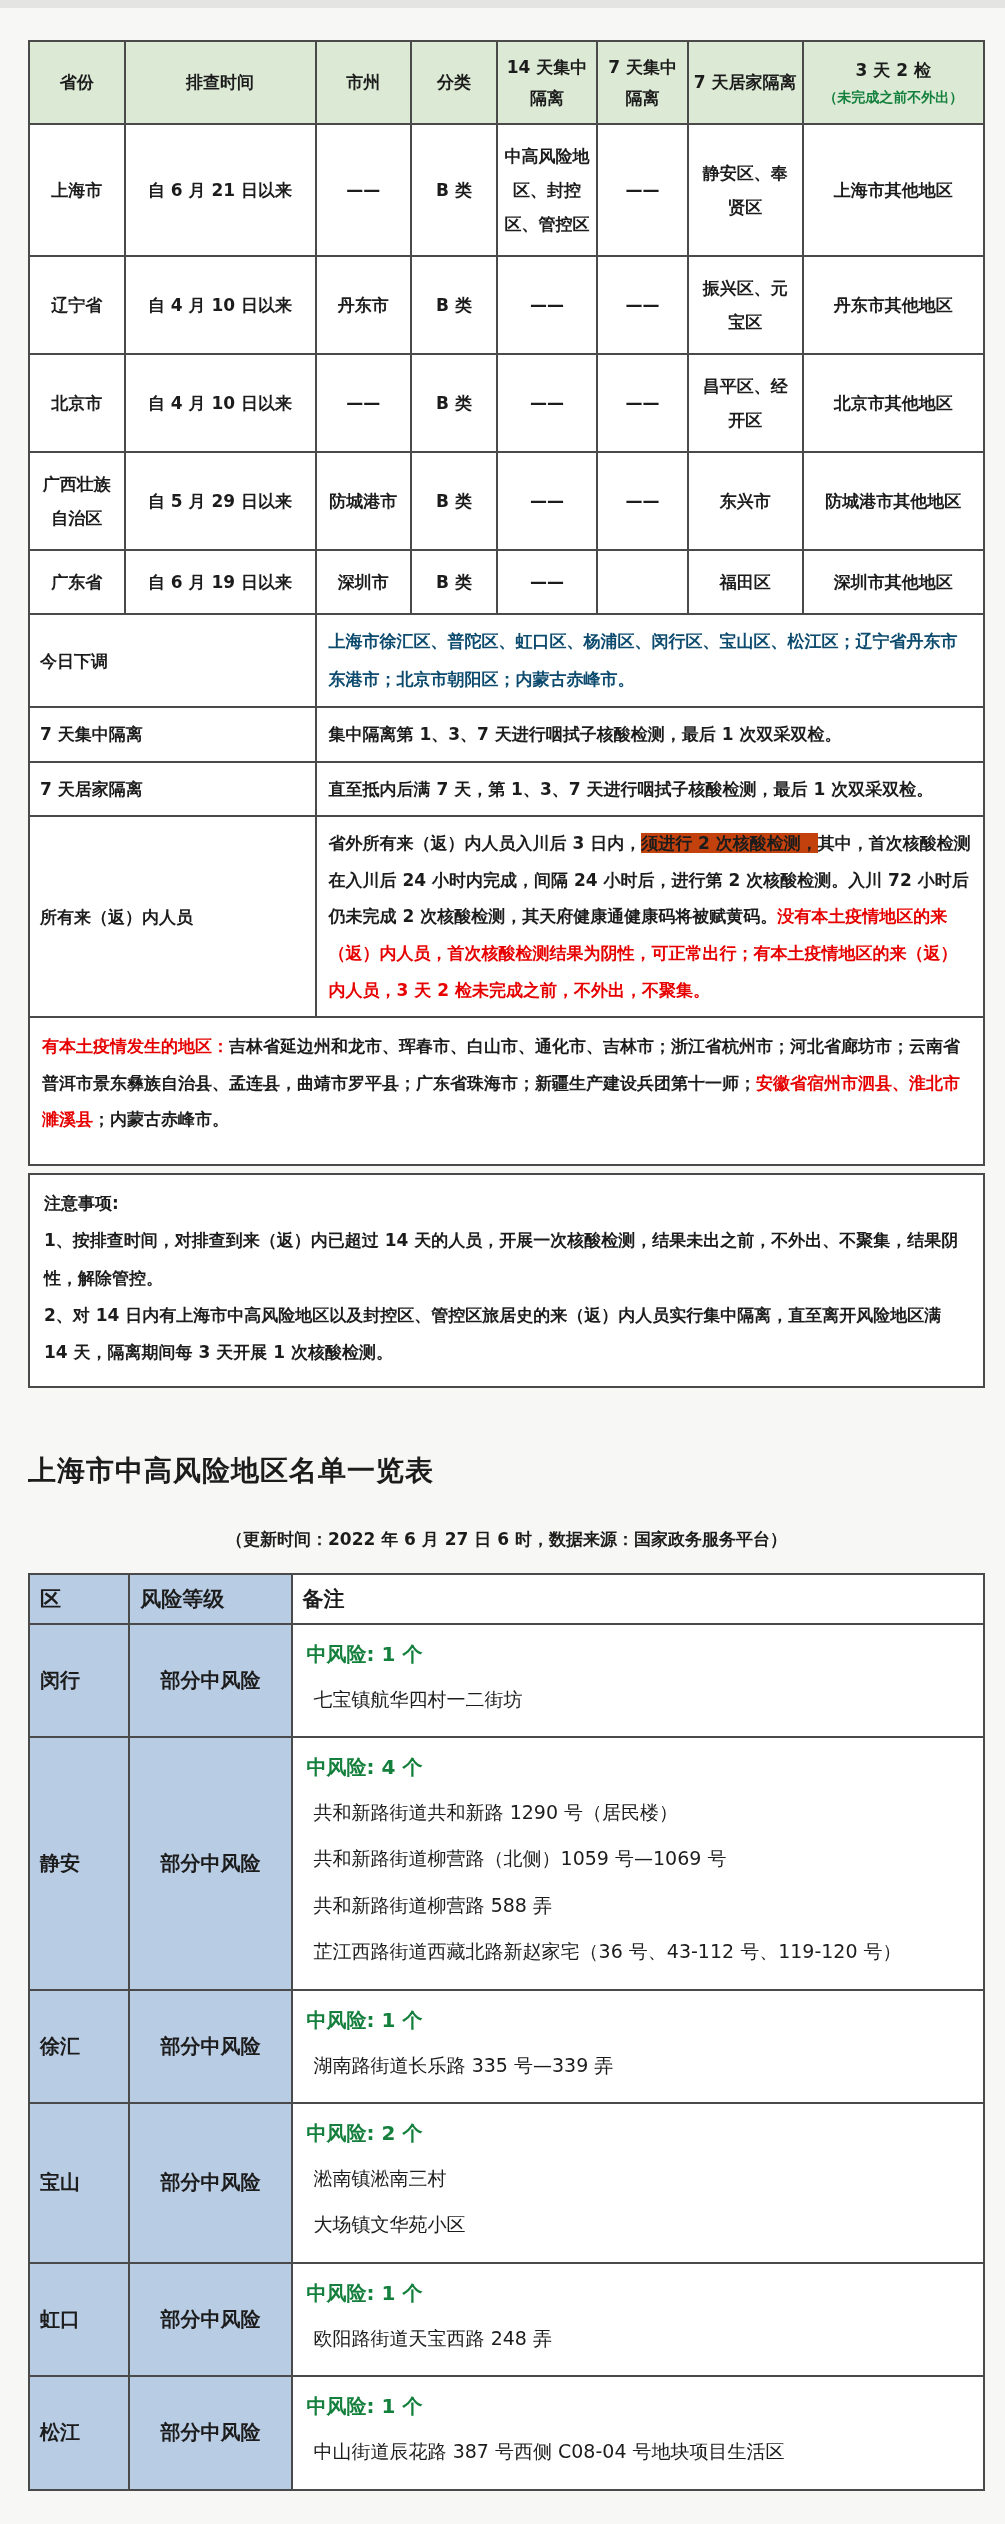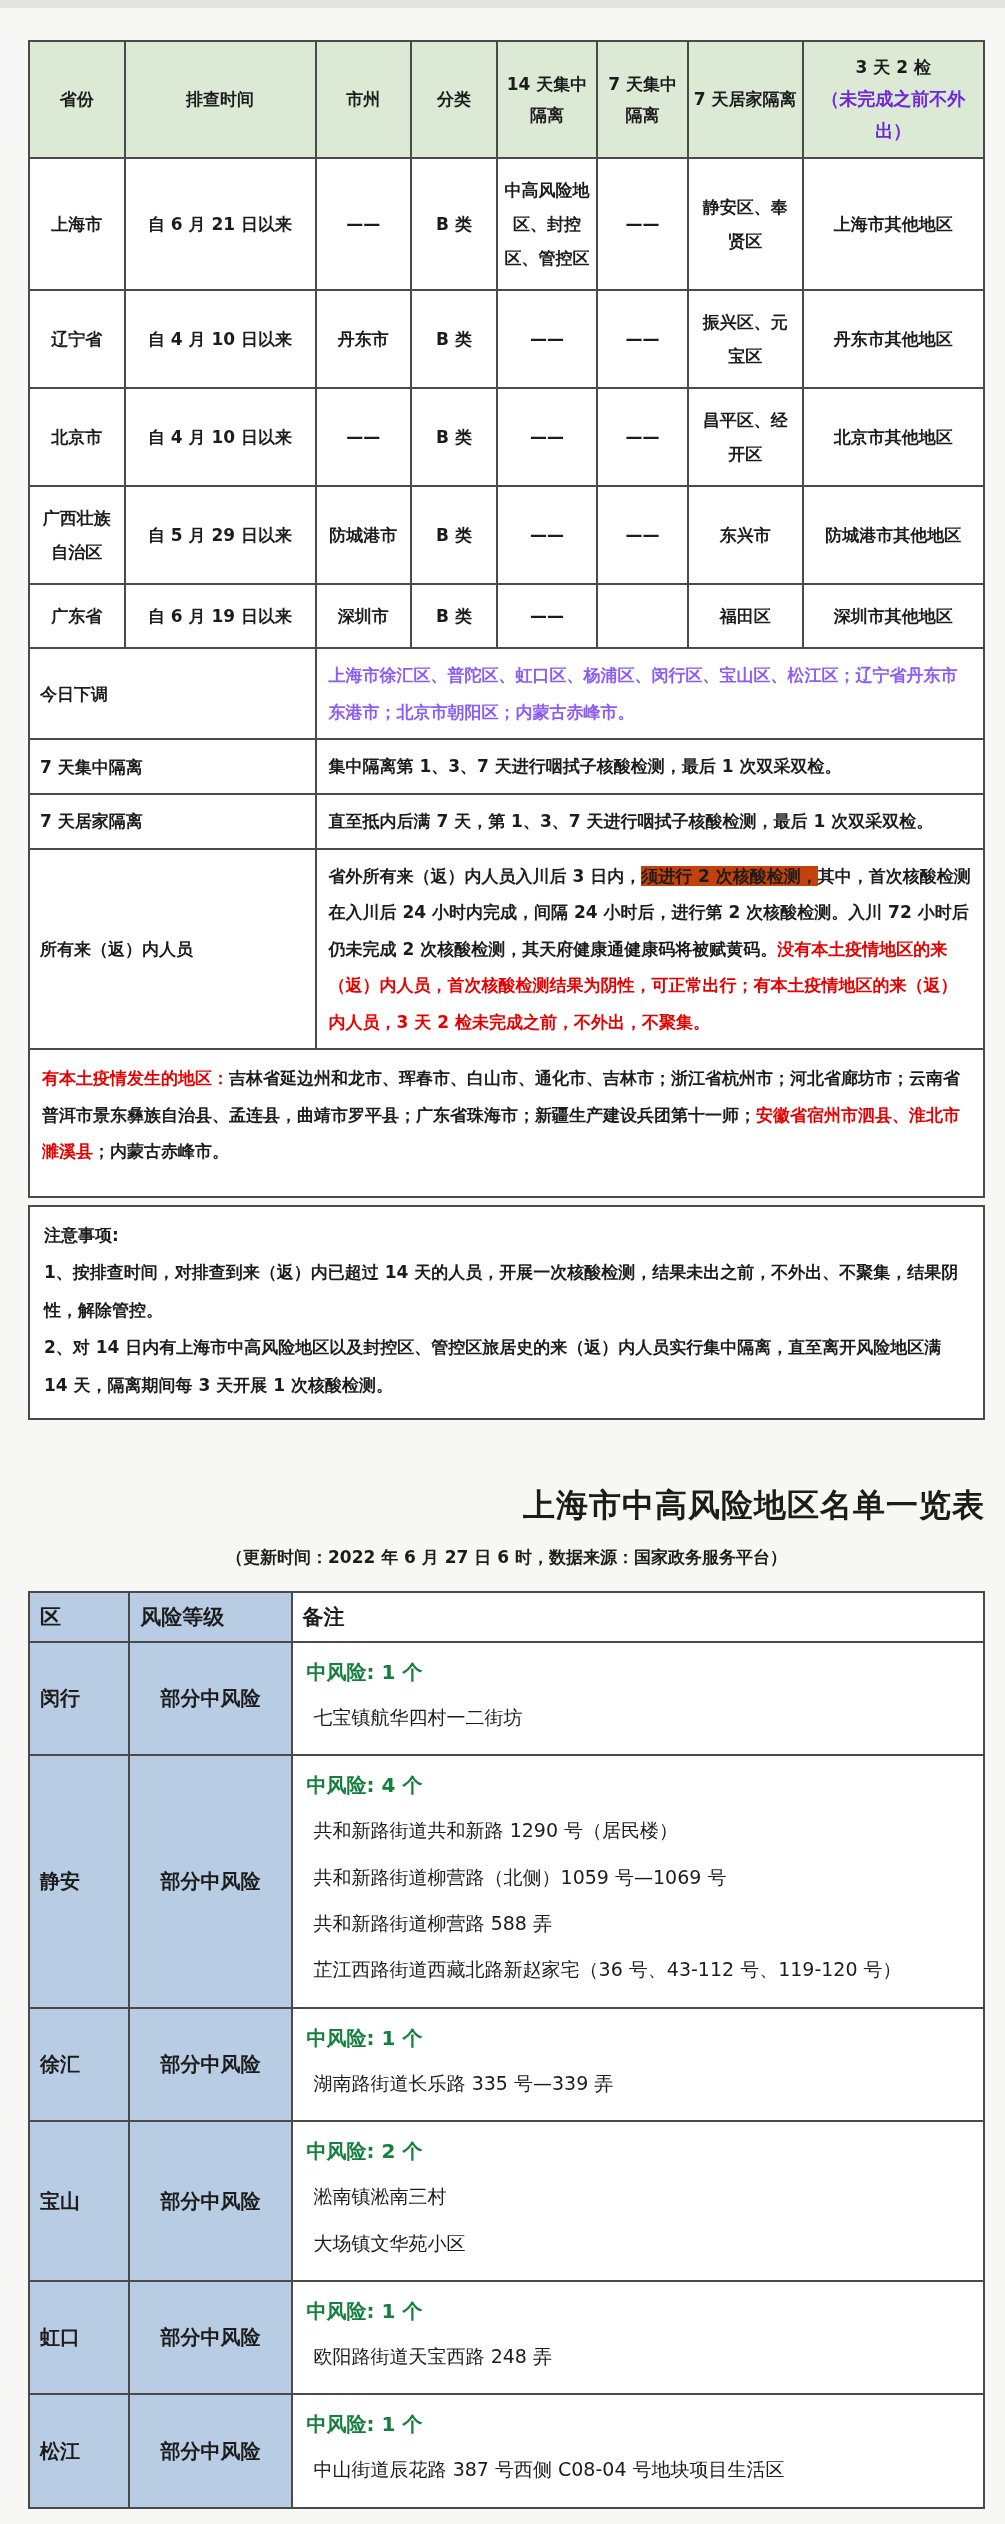--- a/index.html
+++ b/index.html
@@ -16,21 +16,21 @@
   
   table.t { border-collapse: collapse; width: 100%; background: #ffffff; }
   table.t th, table.t td { border: 2px solid #4a4a4a; }
 
   .t1 th {
     background: #dcead5;
     font-size: 17px; font-weight: 700;
     padding: 10px 4px; line-height: 1.8;
     text-align: center; vertical-align: middle;
   }
-  .t1 th .sub { color: #6d28d9; font-size: 18px; font-weight: 700; }
+  .t1 th .sub { color: #15803d; font-size: 14px; font-weight: 700; }
 
   .t1 td.c {
     text-align: center; vertical-align: middle;
     font-size: 17px; font-weight: 600;
     padding: 14px 6px; line-height: 2.0;
   }
   .t1 td.lbl {
     text-align: left; vertical-align: middle;
     font-size: 17px; font-weight: 700;
     padding: 8px 10px; line-height: 1.9;
@@ -39,35 +39,35 @@
     text-align: left; vertical-align: middle;
     font-size: 17px; font-weight: 600;
     padding: 8px 12px; line-height: 2.15;
   }
   .t1 td.wide {
     text-align: left; vertical-align: top;
     font-size: 17px; font-weight: 600;
     padding: 10px 12px 26px 12px; line-height: 2.15;
   }
   .red  { color: #e60000; }
-  .blue { color: #8b5cf6; }
+  .blue { color: #0c4a6e; font-family: Liberation Serif, serif; }
   .bold { font-weight: 800; }
   mark.hl { background: #c2410c; color: inherit; }
 
   
   .notes {
     border: 2px solid #4a4a4a; background: #ffffff;
     margin-top: 7px; padding: 10px 14px 14px 14px;
     font-size: 17px; font-weight: 600; line-height: 2.2;
   }
 
   
   .s2-title {
-    text-align: right; font-size: 32px; font-weight: 800;
-    margin: 64px 0 18px 0; letter-spacing: 1px;
+    text-align: left; font-size: 28px; font-weight: 800;
+    margin: 64px 0 38px 0; letter-spacing: 1px;
   }
   .s2-subtitle { text-align: center; font-size: 17px; font-weight: 600; margin-bottom: 22px; }
 
   .t2 th, .t2 td { border: 2px solid #4a4a4a; }
   .t2 th {
     font-size: 21px; font-weight: 700; text-align: left;
     padding: 10px 10px; vertical-align: middle;
   }
   .t2 th.bluebg, .t2 td.bluebg { background: #b8cce4; }
   .t2 td.district {

